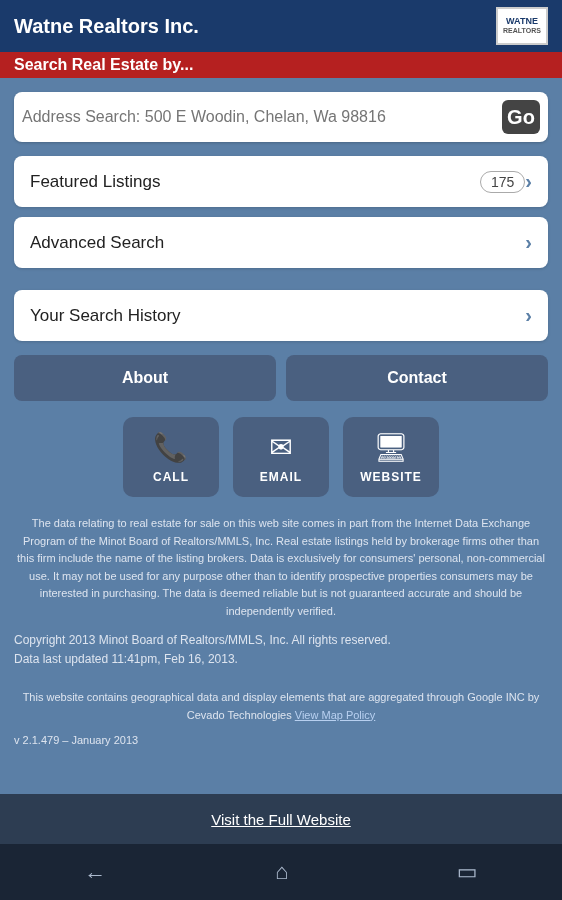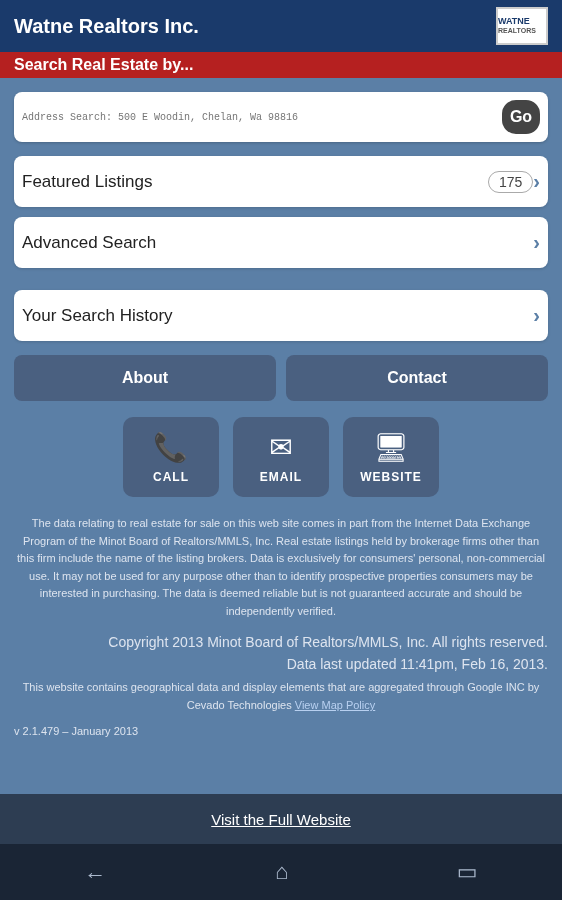--- a/index.html
+++ b/index.html
@@ -27,21 +27,21 @@
       font-size: 20px;
       font-weight: bold;
     }
     .header-logo {
       background: white;
       border: 2px solid #ccc;
       width: 52px;
       height: 38px;
       display: flex;
       flex-direction: column;
-      align-items: flex-start;
+      align-items: center;
       justify-content: center;
       font-size: 8px;
       font-weight: bold;
       color: #1a3a6b;
       line-height: 1.2;
     }
     .header-logo .logo-top {
       font-size: 9px;
       font-weight: bold;
       color: #1a3a6b;
@@ -80,48 +80,47 @@
       display: flex;
       align-items: center;
       padding: 8px 8px;
       margin-bottom: 14px;
       box-shadow: 0 1px 3px rgba(0,0,0,0.2);
     }
     .search-input {
       flex: 1;
       border: none;
       outline: none;
-      font-size: 10px;
+      font-size: 16px;
       color: #999;
       background: transparent;
-      font-family: Liberation Mono, monospace;
     }
     .go-button {
       background: #444;
       color: white;
       border: none;
-      border-radius: 14px;
+      border-radius: 6px;
       width: 38px;
       height: 34px;
-      font-size: 16px;
+      font-size: 20px;
       font-weight: bold;
       cursor: pointer;
       display: flex;
       align-items: center;
       justify-content: center;
     }
 
     
     .list-item {
       background: white;
       border-radius: 8px;
       display: flex;
       align-items: center;
       justify-content: space-between;
-      padding: 14px 8px;
+      padding: 14px 16px;
       margin-bottom: 10px;
       cursor: pointer;
       box-shadow: 0 1px 3px rgba(0,0,0,0.15);
     }
     .list-item-label {
       font-size: 17px;
       color: #222;
       font-weight: 500;
     }
     .list-item-right {
@@ -208,25 +207,25 @@
       color: #dde4ef;
       text-align: center;
       line-height: 1.6;
       margin-bottom: 10px;
     }
     .footer-text a {
       color: #b8d0f0;
       text-decoration: underline;
     }
     .footer-copyright {
-      font-size: 14px;
+      font-size: 12px;
       color: #dde4ef;
-      text-align: right;
+      text-align: left;
       line-height: 1.6;
-      margin-bottom: 4px;
+      margin-bottom: 20px;
     }
     .footer-links {
       font-size: 11px;
       color: #dde4ef;
       text-align: center;
       line-height: 1.6;
       margin-bottom: 6px;
     }
     .footer-links a {
       color: #b8d0f0;

